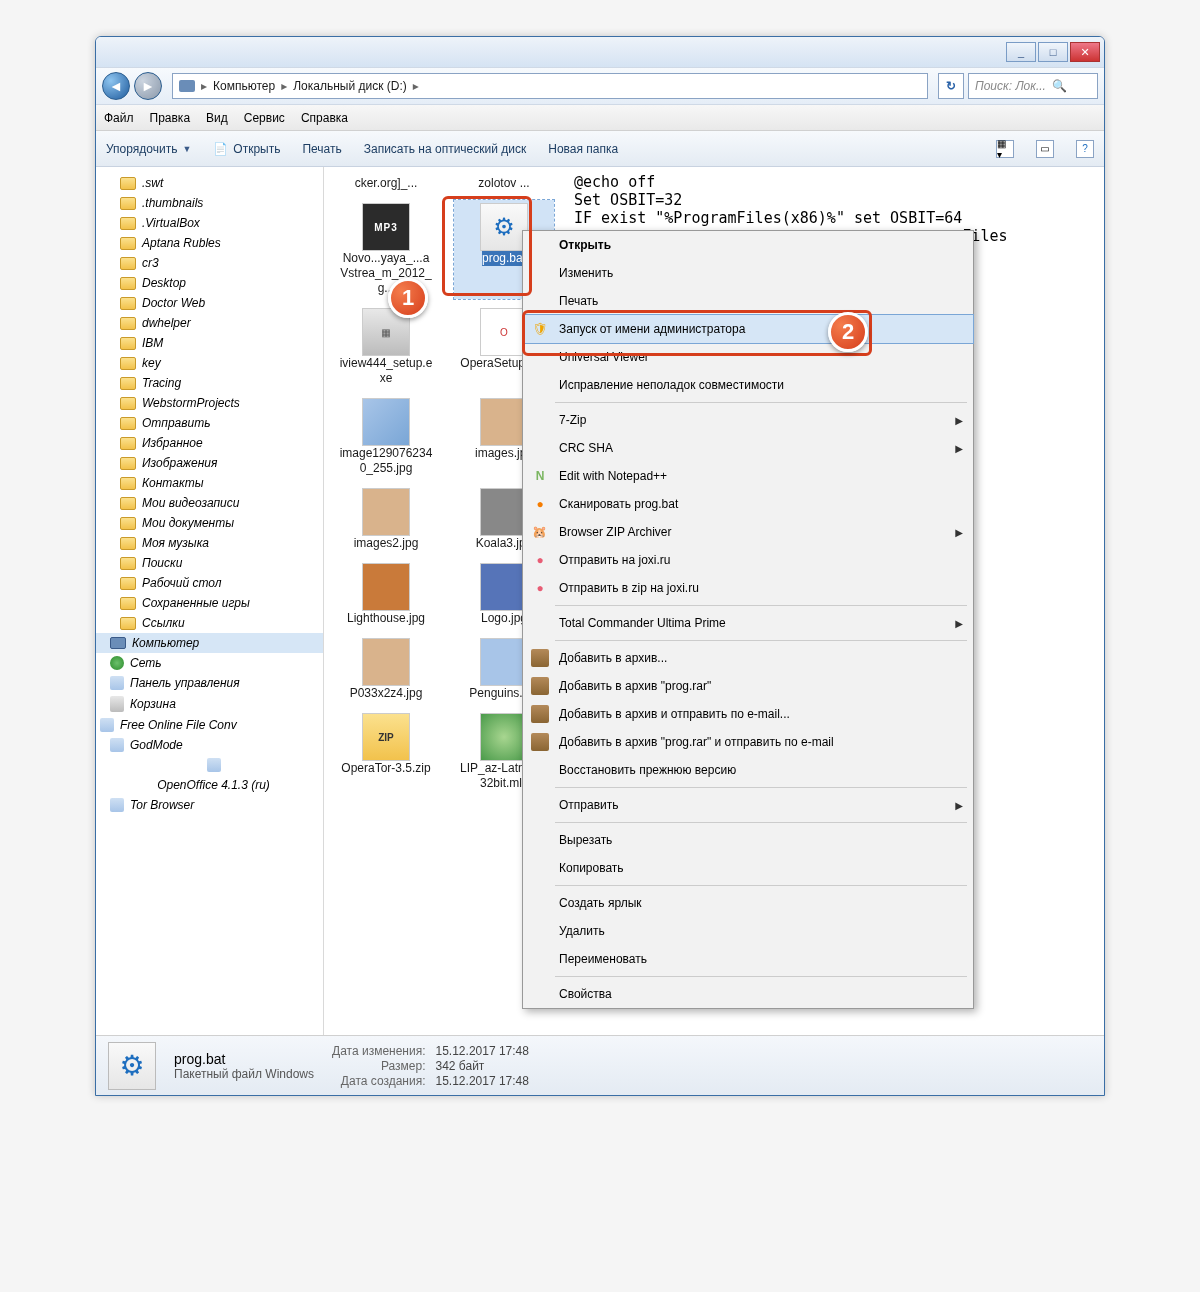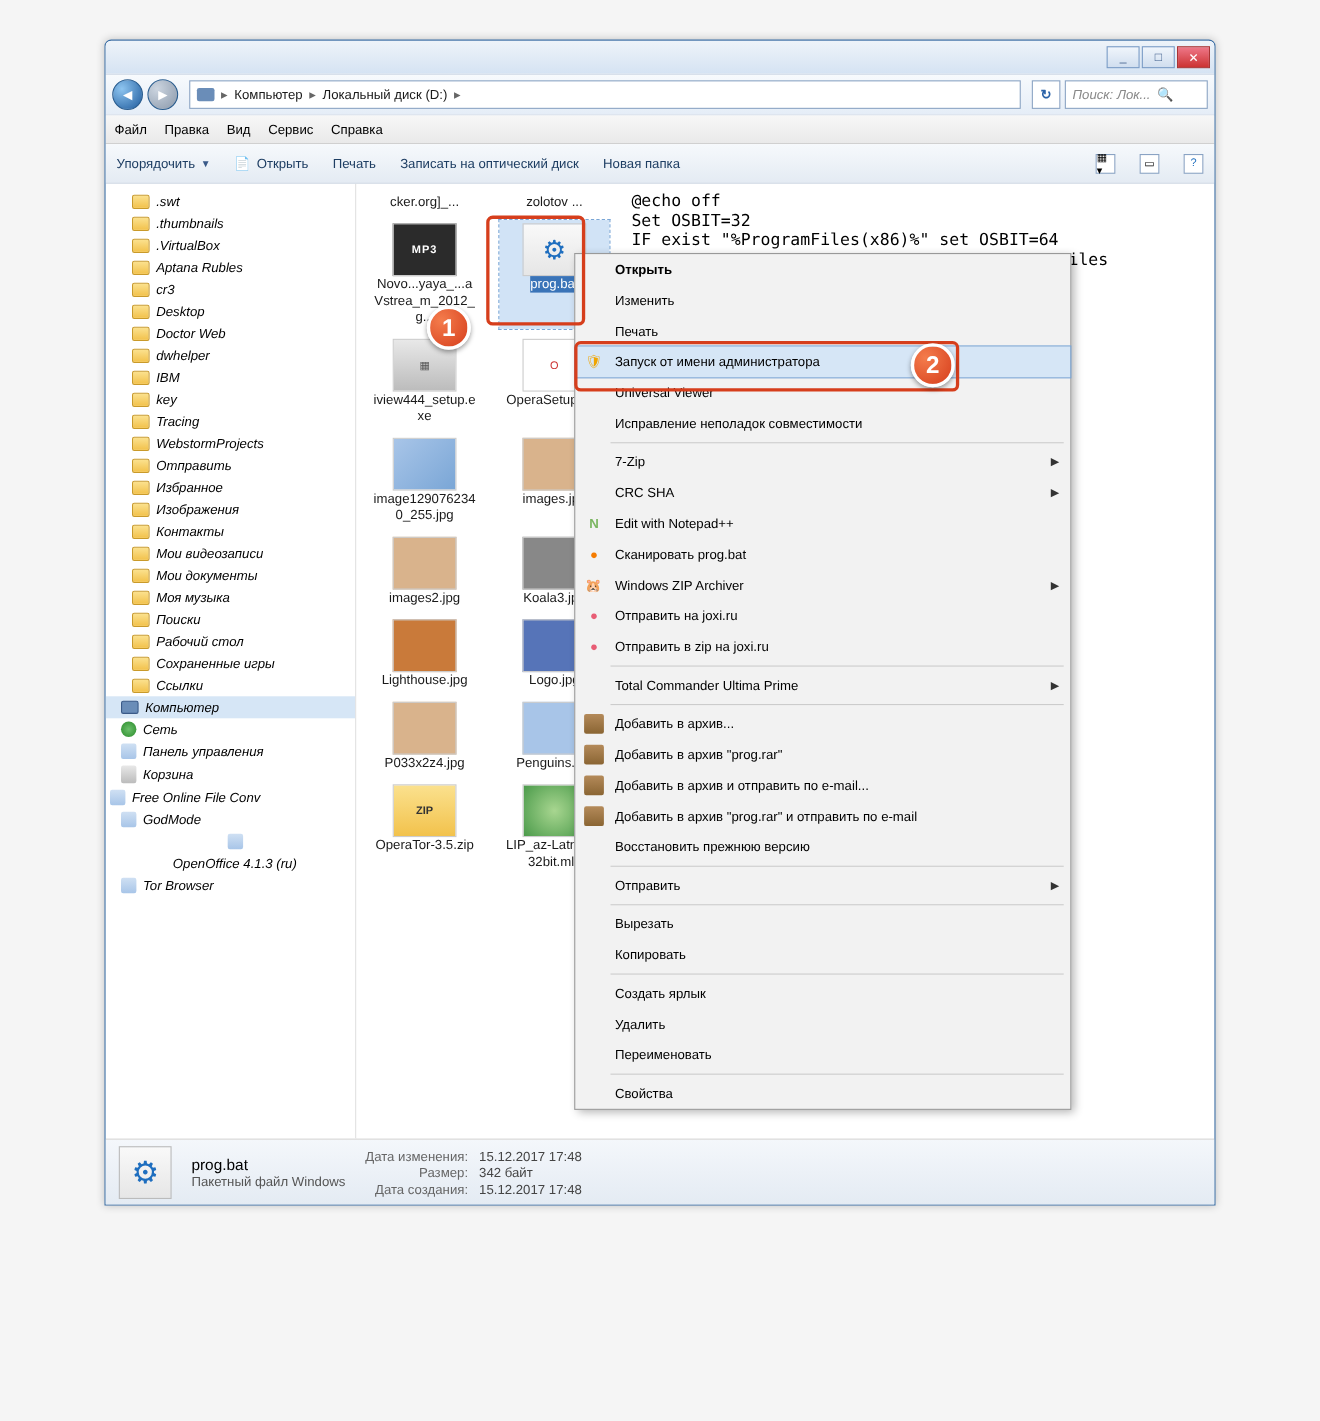--- a/index.html
+++ b/index.html
@@ -43,21 +43,21 @@
   .folder-ico { width:16px; height:13px; background:linear-gradient(#fbe18e,#f2c24c); border-radius:2px; border:1px solid #c99a2a; flex-shrink:0; }
   .comp-ico { width:16px; height:12px; background:#6a8db8; border-radius:2px; border:1px solid #3a5a88; flex-shrink:0; }
   .net-ico { width:14px; height:14px; border-radius:50%; background:radial-gradient(circle, #6bc06b, #2a8a2a); flex-shrink:0; }
   .bin-ico { width:14px; height:16px; background:linear-gradient(#e8e8e8,#bcbcbc); border-radius:2px; flex-shrink:0; }
   .link-ico { width:14px; height:14px; background:linear-gradient(#cfe0f3,#a8c5e8); border-radius:2px; flex-shrink:0; }
 
   .content { flex:1; overflow:auto; position:relative; background:#fff; padding:6px 12px; }
   .icons-grid { display:grid; grid-template-columns: repeat(2, 100px); gap:6px 18px; }
   .file-tile { display:flex; flex-direction:column; align-items:center; text-align:center; width:100px; padding:3px; cursor:pointer; }
   .file-tile.selected { outline:1px dashed #7aa6d6; background:#d1e3f6; }
-  .thumb { width:58px; height:48px; background:#eee; border:1px solid #ccc; display:flex; align-items:center; justify-content:center; font-size:10px; color:#555; overflow:hidden; }
+  .thumb { width:48px; height:48px; background:#eee; border:1px solid #ccc; display:flex; align-items:center; justify-content:center; font-size:10px; color:#555; overflow:hidden; }
   .thumb.bat { background:linear-gradient(#f9f9f9,#e6e6e6); color:#1e6ebf; font-size:24px; }
   .thumb.img { background:linear-gradient(135deg,#a8c5e8,#7aa6d6); }
   .thumb.zip { background:linear-gradient(#fbe18e,#f2c24c); font-weight:bold; color:#333; }
   .thumb.exe { background:linear-gradient(#e8e8e8,#bcbcbc); }
   .thumb.mp3 { background:#2b2b2b; color:#fff; font-weight:bold; letter-spacing:1px; }
   .tile-lbl { font-size:12px; line-height:1.25; word-break:break-word; color:#1a1a1a; max-width:96px; }
   .tile-lbl.sel { color:#fff; background:#3a74b8; }
 
   .preview-text { position:absolute; top:6px; left:250px; right:10px; font-family:Consolas,monospace; font-size:15px; white-space:pre; color:#000; pointer-events:none; }
 
@@ -405,21 +405,21 @@
    <div class="row">
         <span class="ico npp">N</span>
         <span>Edit with Notepad++</span>
       </div>
    <div class="row">
         <span class="ico avast">●</span>
         <span>Сканировать prog.bat</span>
       </div>
    <div class="row">
         <span class="ico">🐹</span>
-        <span>Windows ZIP Archiver</span>
+        <span>Browser ZIP Archiver</span>
         <span class="sub">▶</span>
       </div>
    <div class="row">
         <span class="ico joxi">●</span>
         <span>Отправить на joxi.ru</span>
       </div>
    <div class="row">
         <span class="ico joxi">●</span>
         <span>Отправить в zip на joxi.ru</span>
       </div>

